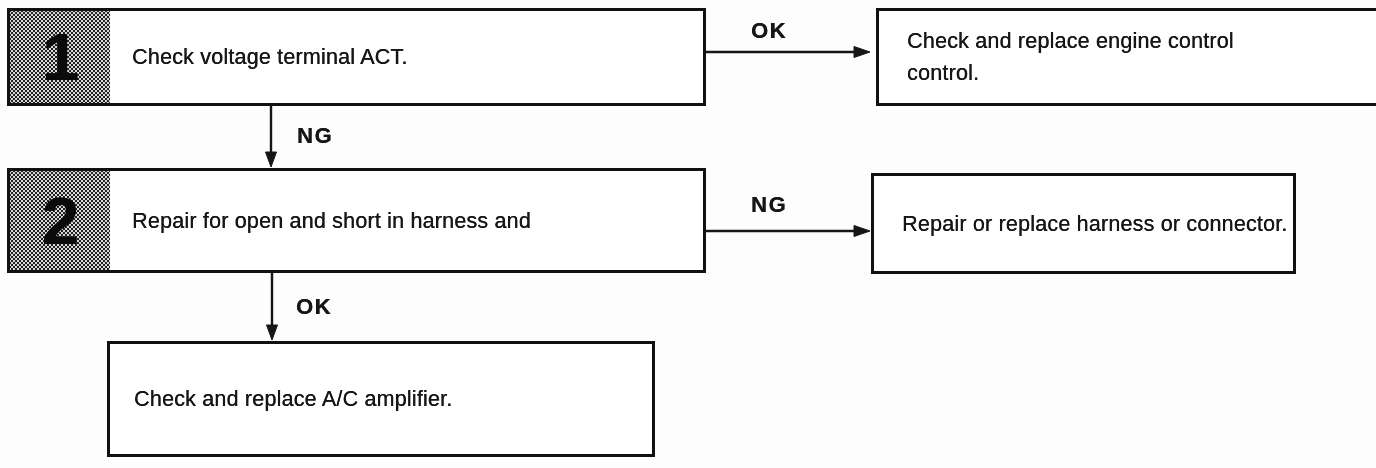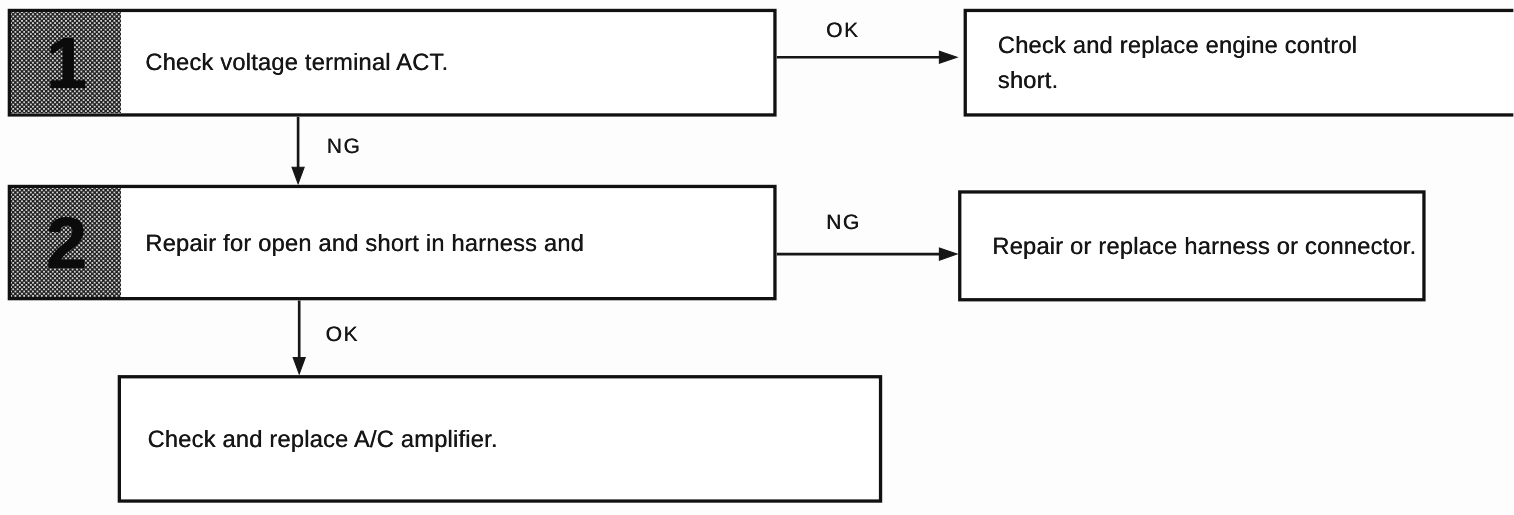--- a/index.html
+++ b/index.html
@@ -25,21 +25,21 @@
       radial-gradient(circle,#222222 1.2px,transparent 1.45px),
       radial-gradient(circle,#222222 1.2px,transparent 1.45px);
     background-size:4px 4px;background-position:0 0,2px 2px;
     display:flex;align-items:center;justify-content:center;
   }
   .badge-num{
     font-size:66px;font-weight:bold;color:#0b0b0b;
     text-shadow:1.2px 0 0 #0b0b0b;line-height:1;
   }
   .label{
-    position:absolute;font-size:19px;font-weight:normal;
+    position:absolute;font-size:22px;font-weight:bold;
     letter-spacing:1.5px;text-shadow:.3px 0 0 currentColor;text-align:right;
   }
   .connectors{position:absolute;left:0;top:0;pointer-events:none;}
   .connectors line{stroke:#161616;stroke-width:2.4;}
   .connectors polygon{fill:#161616;stroke:#161616;}
 </style>
 </head>
 <body>
 
 <div class="canvas">
@@ -68,40 +68,40 @@
       <span class="badge-num">1</span>
     </div>
     <div class="text step-text">
       <div>Check voltage terminal ACT.</div>
     </div>
   </div>
 
   <div class="box" style="left:876px;top:8px;width:524px;height:98px;">
     <div class="text result-text">
       <div>Check and replace engine control</div>
-      <div>short.</div>
+      <div>control.</div>
     </div>
   </div>
 
   <div class="box" style="left:7px;top:168px;width:699px;height:105px;">
     <div class="badge">
       <span class="badge-num">2</span>
     </div>
     <div class="text step-text">
       <div>Repair for open and short in harness and</div>
     </div>
   </div>
 
   <div class="box" style="left:871px;top:173px;width:425px;height:101px;">
     <div class="text result-text">
       <div>Repair or replace harness or connector.</div>
     </div>
   </div>
 
-  <div class="box" style="left:107px;top:341px;width:695px;height:116px;">
+  <div class="box" style="left:107px;top:341px;width:548px;height:116px;">
     <div class="text final-text">
       <div>Check and replace A/C amplifier.</div>
     </div>
   </div>
 
   <div class="label" style="left:751px;top:18px;">OK</div>
   <div class="label" style="left:297px;top:123px;">NG</div>
   <div class="label" style="left:751px;top:192px;">NG</div>
   <div class="label" style="left:296px;top:294px;">OK</div>
 

